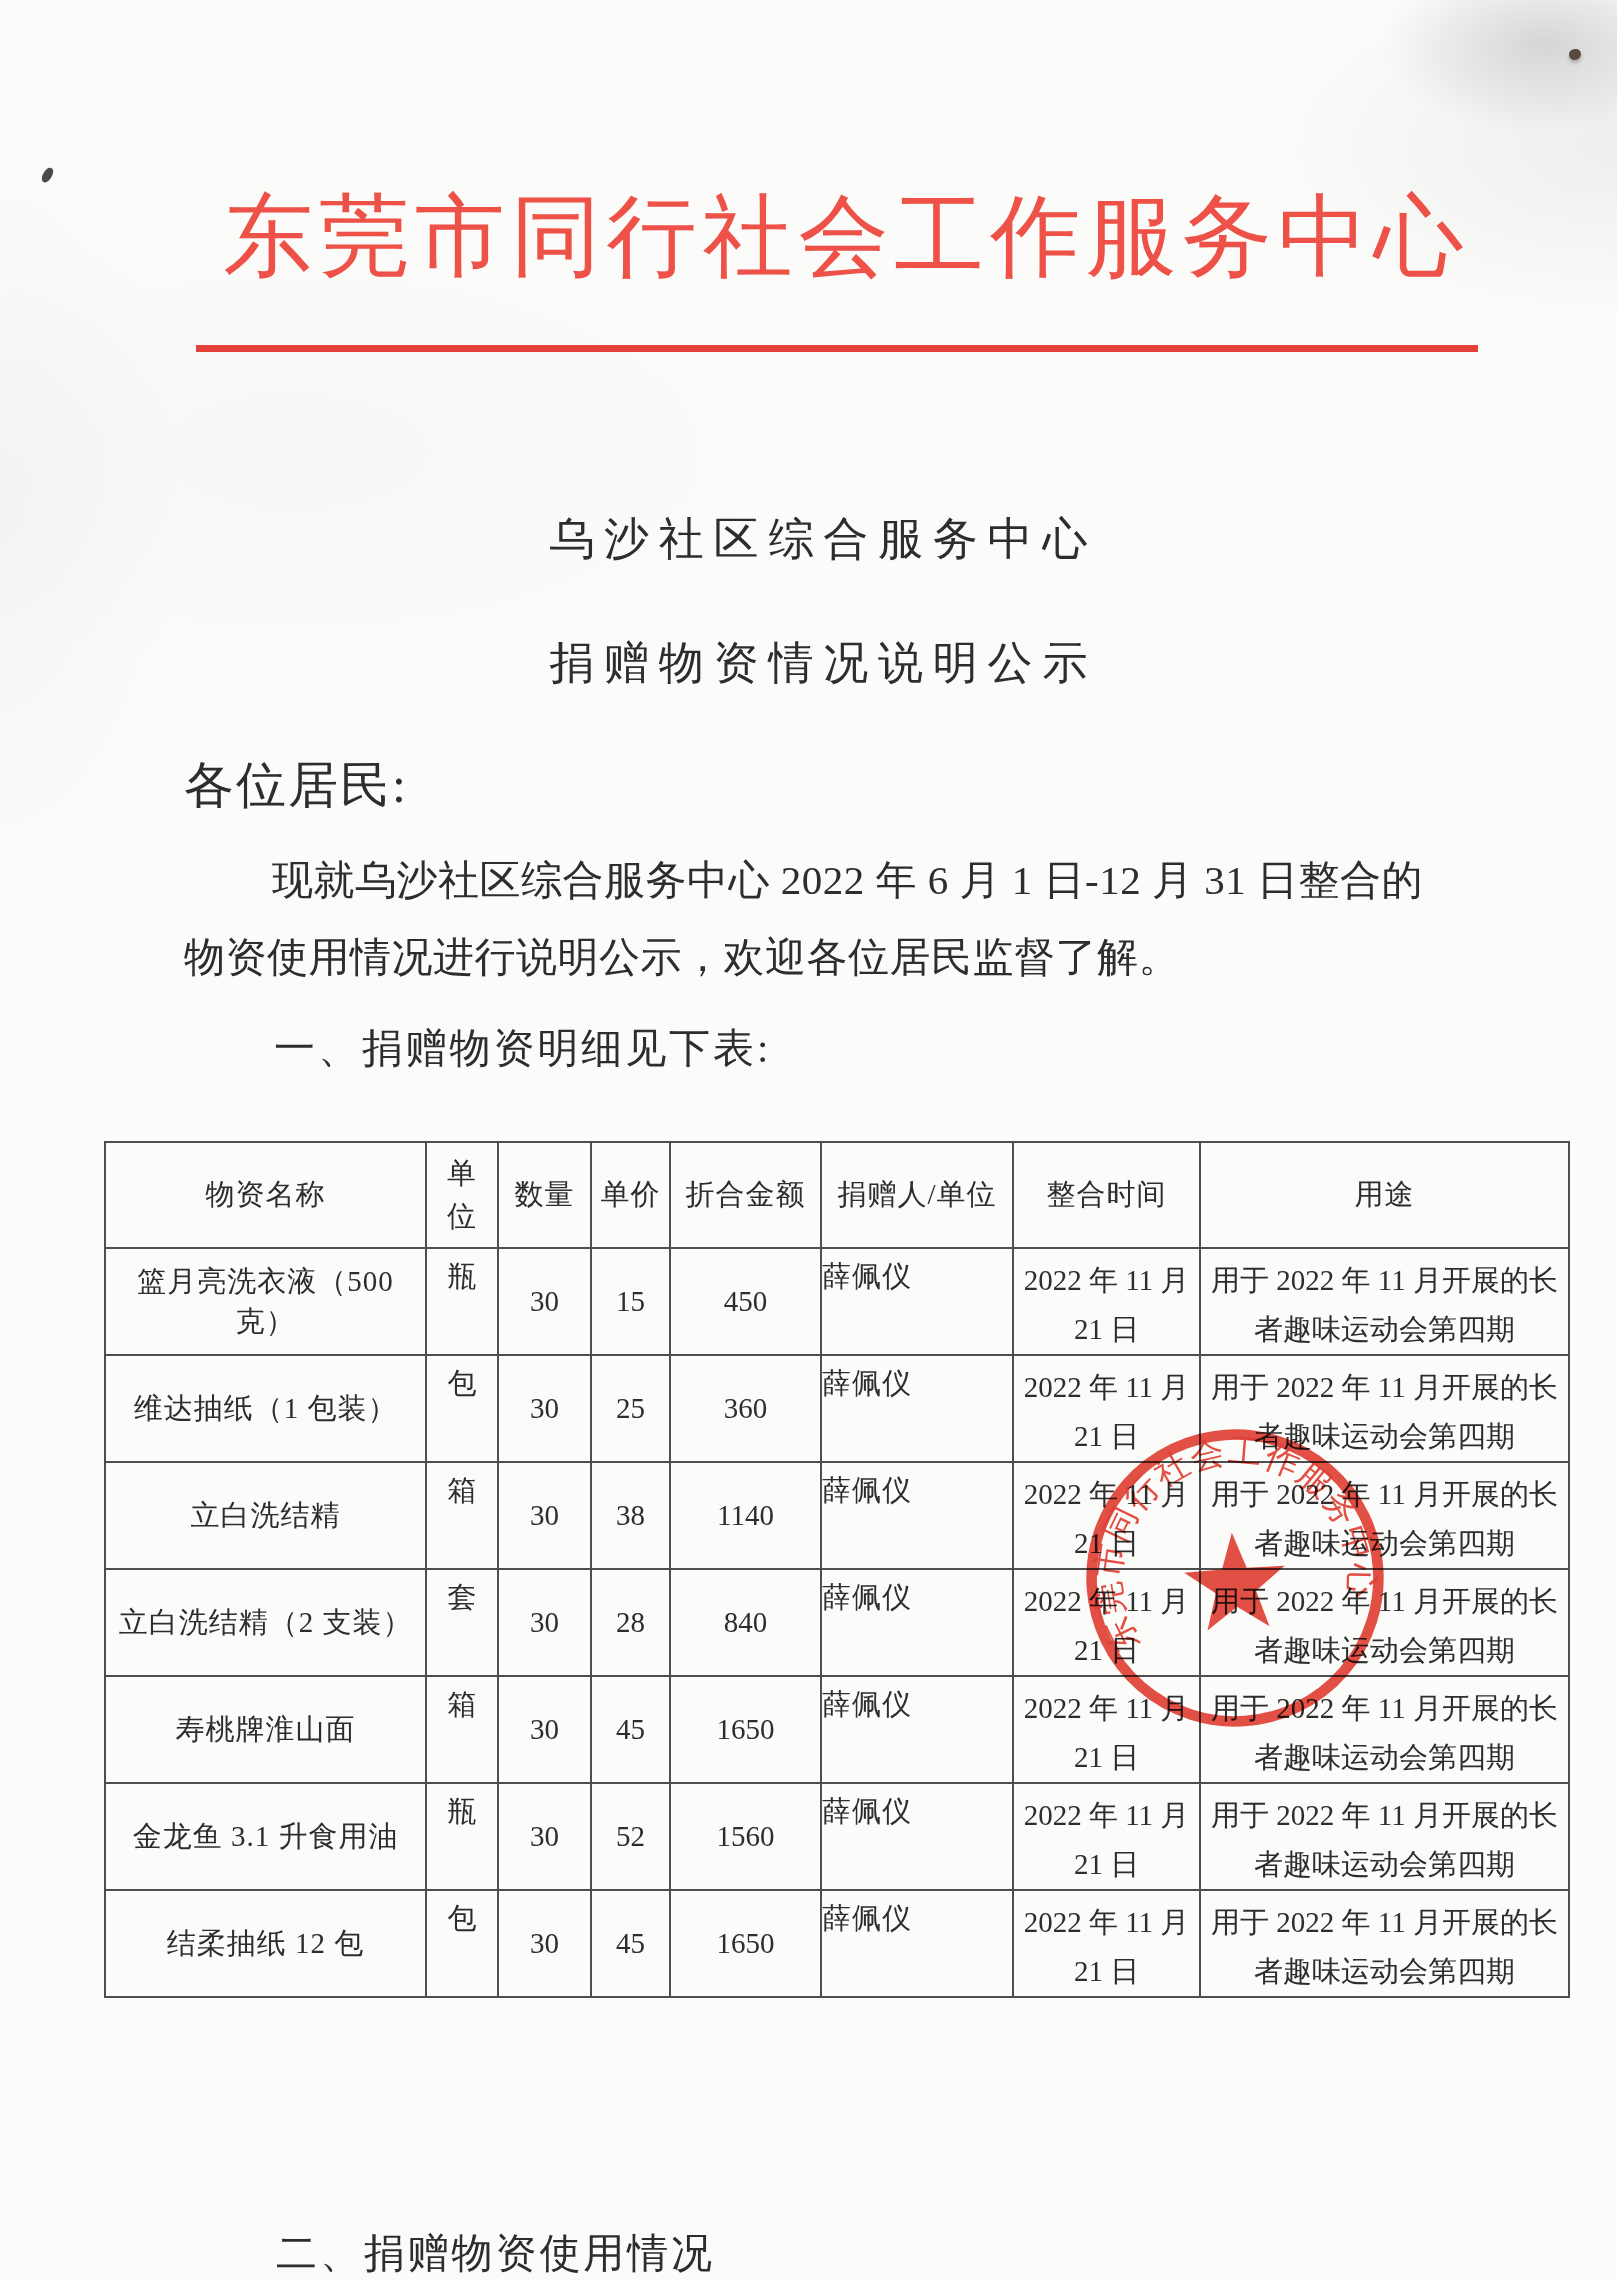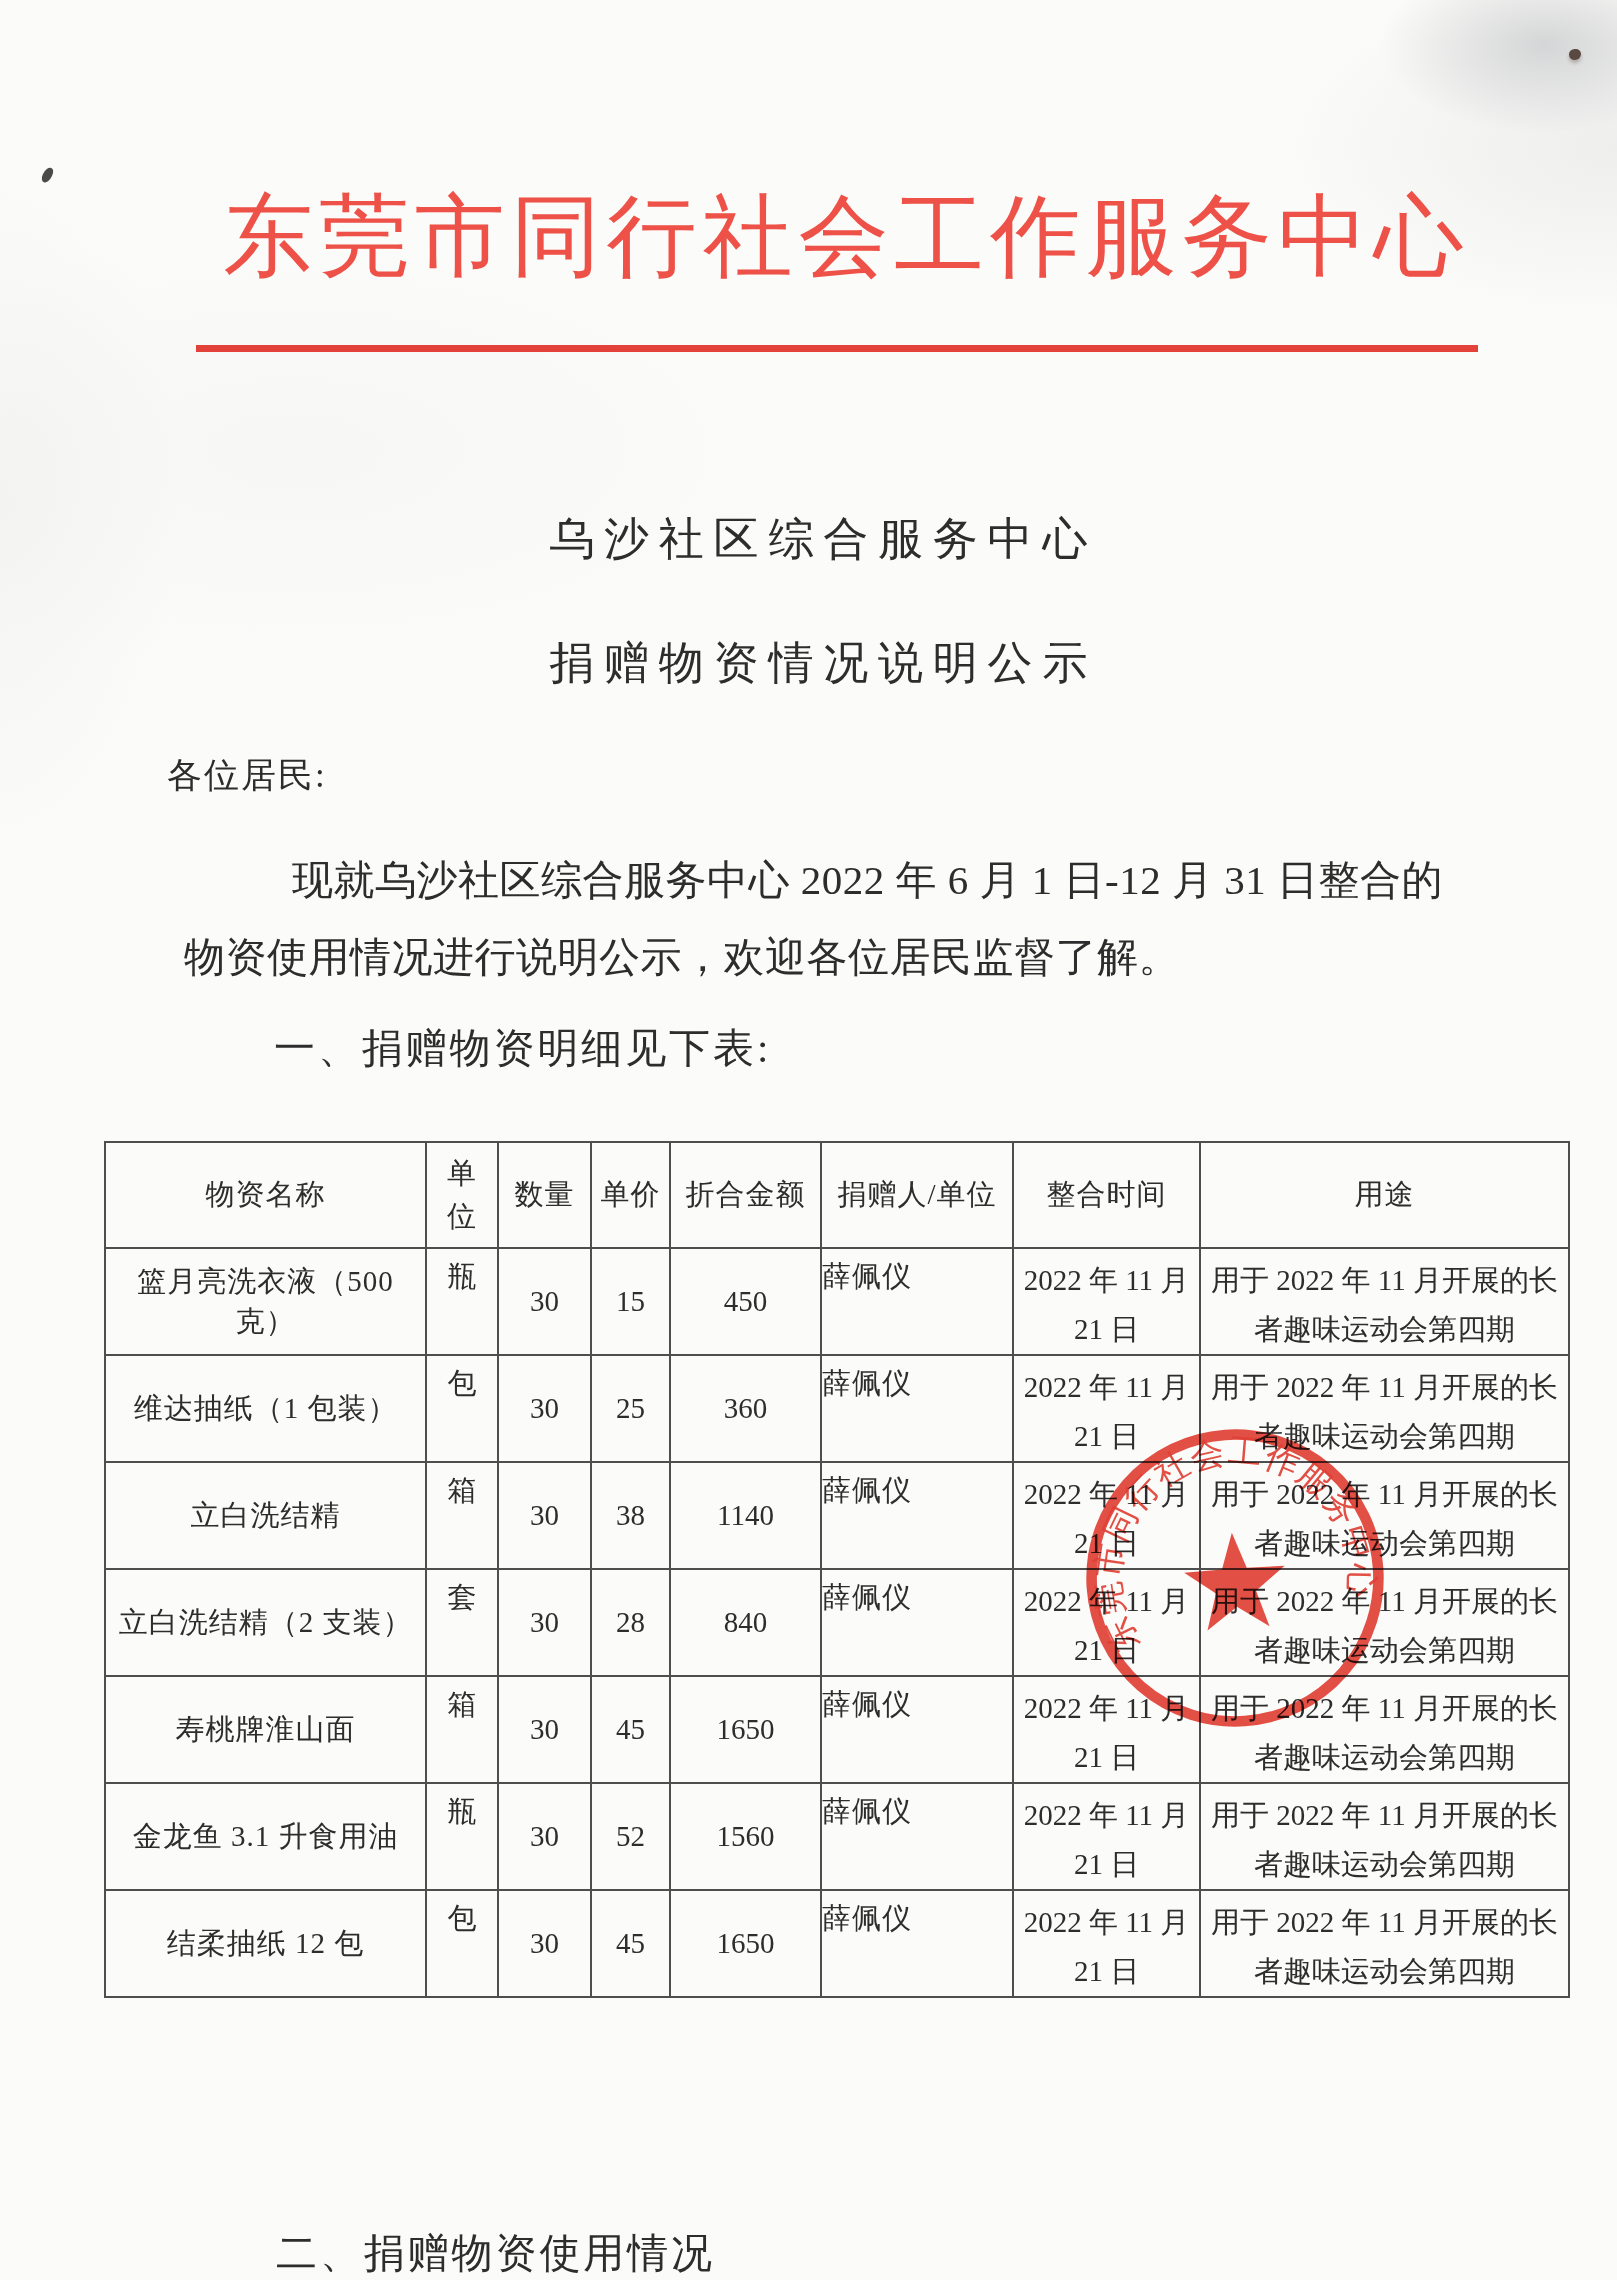--- a/index.html
+++ b/index.html
@@ -22,23 +22,23 @@
   
   .org-header{position:absolute; left:223px; top:184px; font-size:90px; line-height:1.18;
     color:#ee5147; letter-spacing:5.9px; white-space:nowrap;}
   .red-line{position:absolute; left:196px; top:345px; width:1282px; height:6.9px; background:#e2423a;}
   
   .doc-title{position:absolute; left:14.7px; width:1617px; text-align:center; font-size:45px;
     letter-spacing:9.8px; white-space:nowrap;}
   .doc-title.line1{top:509px;}
   .doc-title.line2{top:633px;}
   
-  .salutation{position:absolute; left:167px; top:752px; font-size:35px; letter-spacing:2px;}
+  .salutation{position:absolute; left:184px; top:752px; font-size:50px; letter-spacing:2px;}
   .para{position:absolute; font-size:41px; letter-spacing:0.5px; white-space:nowrap;}
-  .para.p1{left:272px; top:853px;margin-left:20px;}
+  .para.p1{left:272px; top:853px;}
   .para.p2{left:184px; top:930px;}
   .sec-heading{position:absolute; font-size:41px; letter-spacing:2.9px; white-space:nowrap;}
   .sec-heading.h1{left:274px; top:1021px;}
   .sec-heading.h2{left:276px; top:2226px;}
   
   .donation-table{position:absolute; left:104px; top:1141px; width:1464px;
     border-collapse:collapse; table-layout:fixed; font-size:29px; color:#2d2d2d;}
   .donation-table th,.donation-table td{border:2px solid #4e4e4e; padding:0; overflow:hidden;}
   .donation-table th{font-weight:normal; text-align:center; vertical-align:middle; height:104px; letter-spacing:1px;}
   .donation-table tr.data-row{height:107px;}

